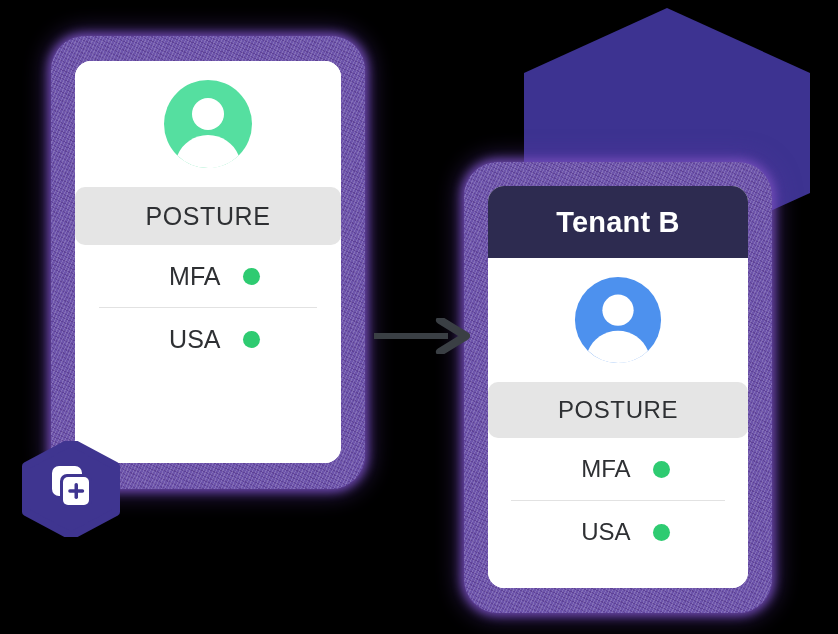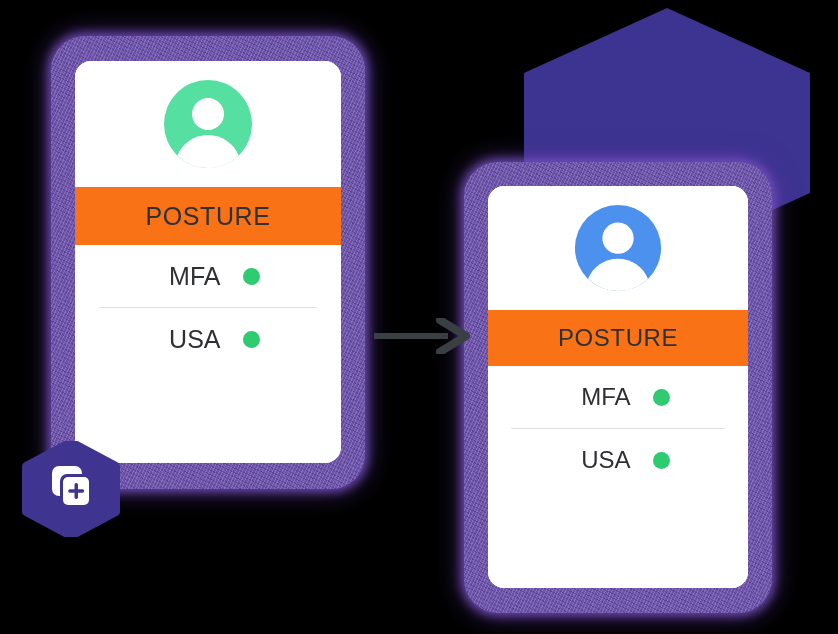--- a/index.html
+++ b/index.html
@@ -49,24 +49,25 @@
     text-align:center;
     font-weight:bold;
     letter-spacing:.2px;
     display:flex;align-items:center;justify-content:center;
   }
   .avatar-zone{
     background:#fff;
     display:flex;align-items:center;justify-content:center;
   }
   .posture-band{
-    background:#f97316;
+    background:#e5e5e5;
     color:#2e3033;
     display:flex;align-items:center;justify-content:center;
     letter-spacing:.6px;
+    border-radius:10px;
   }
   .rows{background:#fff;flex:1;}
   .row{
     display:flex;align-items:center;justify-content:center;
     gap:22px;
     color:#2e3033;
   }
   .row .lbl{min-width:64px;text-align:right;}
   .dot{
     border-radius:50%;
@@ -136,20 +137,21 @@
       <div class="row">
         <span class="lbl">USA</span>
         <span class="dot dot-lg"></span>
       </div>
     </div>
   </div>
 
   <div class="card-shell" id="shellB"></div>
 
   <div class="card" id="cardB">
+    <div class="card-header">Tenant B</div>
 
     <div class="avatar-zone">
       <svg width="90" height="90" viewBox="0 0 92 92">
         <path d="M46 2a44 44 0 1 0 0 88 44 44 0 0 0 0-88z" fill="#4d91ee"></path>
         <circle cx="46" cy="36" r="16" fill="#ffffff"></circle>
         <path d="M46 57c-14 0-25.5 8.3-30.6 20.4A43.9 43.9 0 0 0 46 90c11.9 0 22.7-4.7 30.6-12.6C71.5 65.3 60 57 46 57z" fill="#ffffff"></path>
       </svg>
     </div>
 
     <div class="posture-band">POSTURE</div>

